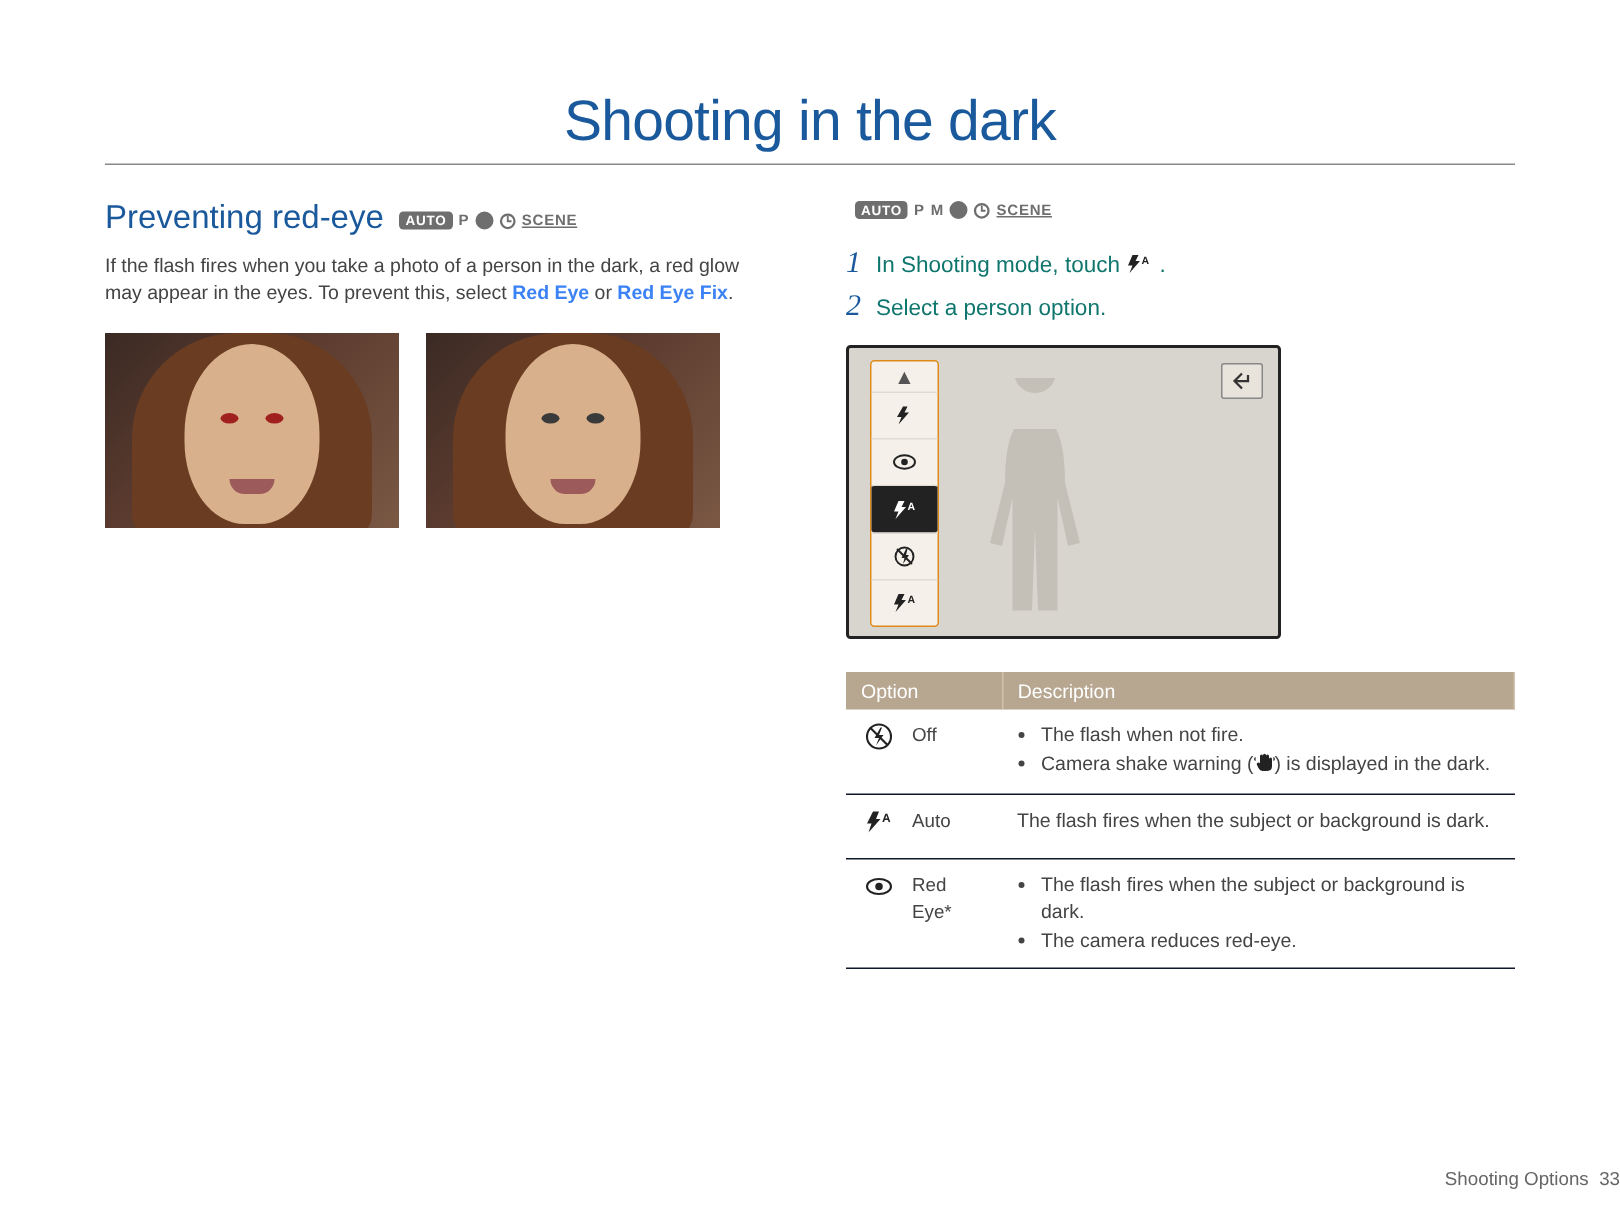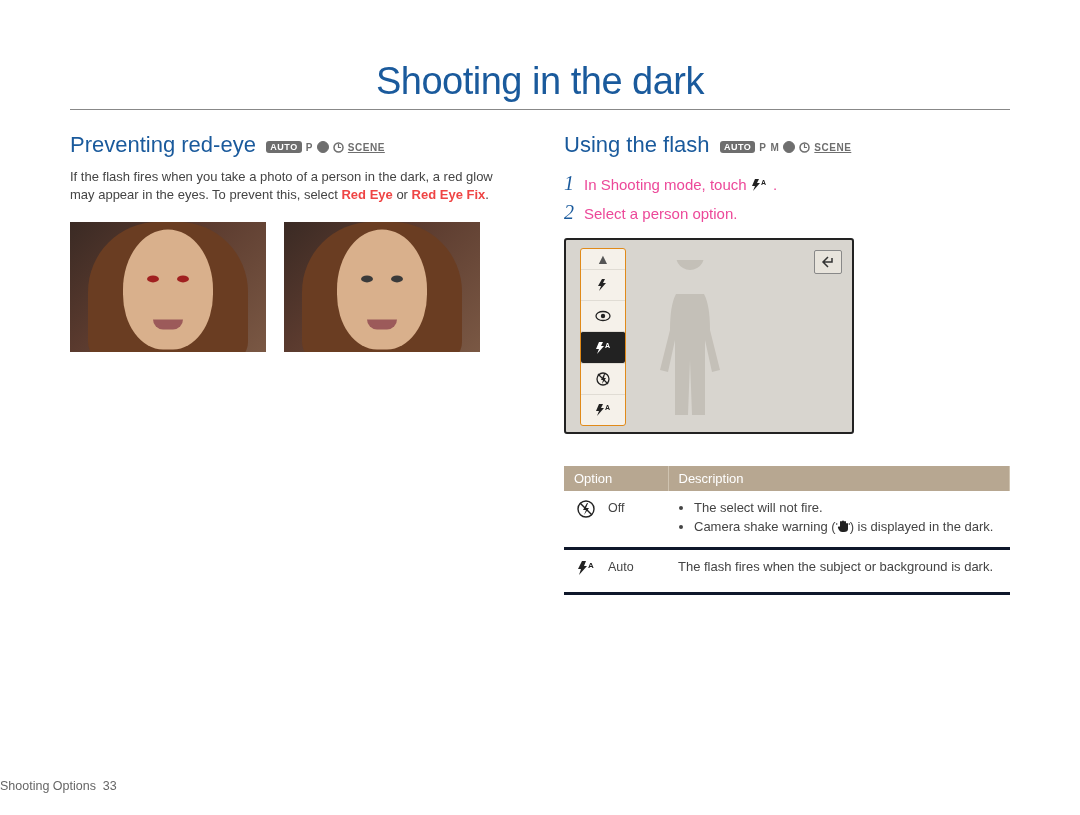--- a/index.html
+++ b/index.html
@@ -54,21 +54,21 @@
   .badge-dual {
     display: inline-block;
     width: 12px; height: 12px;
     border-radius: 50%;
     border: 1.5px solid #6e6e6e;
     position: relative;
     background:#6e6e6e;
   }
   .badge-scene { font-size: 10px; text-decoration: underline; }
   .body-text { font-size: 13px; color: #444; line-height: 1.4; margin-top: 10px; }
-  .body-text b { font-weight: bold; color: #ef4444; }
+  .body-text b { font-weight: bold; color: #3b82f6; }
   .photos { display: flex; gap: 18px; margin-top: 18px; }
   .photo {
     width: 196px; height: 130px;
     background: linear-gradient(135deg,#3a2a24 0%, #5a3a2e 40%, #7a5844 100%);
     position: relative;
     overflow: hidden;
   }
   .face {
     position: absolute; left: 50%; top: 50%; transform: translate(-50%,-48%);
     width: 90px; height: 120px;
@@ -82,21 +82,21 @@
     border-radius:70px 70px 20px 20px;
   }
   .eye { position:absolute; width:12px; height:7px; background:#3a3a3a; border-radius:50%; top:46px;}
   .eye.l{ left:24px;} .eye.r{ right:24px;}
   .eye.red{ background:#a02020;}
   .mouth{position:absolute; left:50%; transform:translateX(-50%); bottom:20px; width:30px; height:10px; background:#9c5a5a; border-radius:0 0 15px 15px;}
   
   .steps { margin-top: 14px; }
   .step { display: flex; gap: 10px; margin-bottom: 6px; align-items: baseline;}
   .step-num { color:#1a5a9c; font-style: italic; font-size: 20px; font-family: Georgia, serif; font-weight: normal;}
-  .step-text { font-size: 15px; color: #ec4899; }
+  .step-text { font-size: 15px; color: #0f766e; }
   .inline-icon {
     display:inline-flex; width:18px; height:14px;
     vertical-align: -2px; align-items:center; justify-content:center;
   }
   
   .screen-box {
     margin-top: 14px;
     width: 290px; height: 196px;
     border: 2px solid #222;
     border-radius: 3px;
@@ -125,48 +125,48 @@
   .flash-item.selected { background:#222; color:#fff; border-radius:2px;}
   .silhouette { position:absolute; left:74px; top:20px; width:100px; height:160px;}
   .back-btn {
     position:absolute; right:10px; top:10px;
     width:28px; height:24px; border:1px solid #888; background:#e8e4dc;
     border-radius:2px; display:flex; align-items:center; justify-content:center;
     font-size:14px;
   }
   
   table.options {
-    margin-top: 32px;
+    margin-top: 22px;
     width: 100%;
     border-collapse: collapse;
     font-size: 13px;
   }
   table.options th {
     background: #b7a791;
     color: #fff;
     font-weight: normal;
     text-align: left;
     padding: 5px 10px;
     border-right: 1px solid #cfc3b0;
   }
   table.options td {
     padding: 8px 10px;
-    border-bottom: 3px solid #0f172a;
+    border-bottom: 1px solid #0f172a;
     vertical-align: top;
     color:#444;
     line-height:1.45;
   }
   table.options td.iconcell { width: 34px; text-align:center; padding-right:0;}
   table.options td.namecell { width: 70px; font-size:12.5px; }
   table.options ul { list-style: disc; padding-left: 16px; }
   .hand-icon{display:inline-block;vertical-align:-2px;}
   
   .footer {
     position: absolute; bottom: 22px; left:0; right:0;
-    text-align: left; font-size: 12.5px; color: #666;
+    text-align: right; font-size: 12.5px; color: #666;
   }
   .opt-svg{width:20px;height:20px;}
 </style>
 </head>
 <body>
 
 <h1 class="page-title">Shooting in the dark</h1>
 <hr class="hr">
 
 <div class="cols">
@@ -200,21 +200,20 @@
         <div class="face">
             <div class="eye l"></div>
             <div class="eye r"></div>
             <div class="mouth"></div>
           </div>
       </div>
     </div>
   </div>
 
   <div class="col">
-    <span class="section-title">Using the flash</span>
     <span class="mode-badges">
       <span class="badge badge-auto">AUTO</span>
       <span class="badge">P</span>
       <span class="badge">M</span>
       <span class="badge-dual"></span>
       <svg width="11" height="11">
           <circle cx="5.5" cy="5.5" r="4.5" fill="none" stroke="#6e6e6e" stroke-width="1.5"></circle>
           <path d="M5.5 2 L5.5 5.5 L8 5.5" stroke="#6e6e6e" stroke-width="1.2" fill="none"></path>
         </svg>
       <span class="badge badge-scene">SCENE</span>
@@ -296,38 +295,53 @@
           <td class="iconcell">
             <svg class="opt-svg" viewBox="0 0 20 20">
                 <circle cx="10" cy="10" r="8" fill="none" stroke="#222" stroke-width="1.4"></circle>
                 <path d="M11 4 L7 11 L10 11 L8 16 L13 9 L10 9 L12 4 Z" fill="#222"></path>
                 <line x1="4" y1="4" x2="16" y2="16" stroke="#222" stroke-width="1.4"></line>
               </svg>
           </td>
           <td class="namecell">Off</td>
           <td>
             <ul>
-              <li>The select will not fire.</li>
+              <li>The flash when not fire.</li>
               <li>Camera shake warning (<span class="hand-icon"><svg width="14" height="14" viewBox="0 0 14 14">
                       <path d="M4 8 L4 3 Q4 2 5 2 Q6 2 6 3 L6 7 L6 2.5 Q6 1.5 7 1.5 Q8 1.5 8 2.5 L8 7 L8 3 Q8 2 9 2 Q10 2 10 3 L10 8 L10 5 Q10 4 11 4 Q12 4 12 5 L12 10 Q12 13 8 13 L6 13 Q4 13 3 11 L2 9 Q1.5 8 2.5 7.5 Q3.5 7 4 8 Z" fill="#222"></path>
                       <path d="M1 4 Q0 5 1 6 M13 4 Q14 5 13 6" stroke="#222" stroke-width="0.8" fill="none"></path>
                     </svg></span>) is displayed in the dark.</li>
             </ul>
           </td>
         </tr>
         <tr>
           <td class="iconcell">
             <svg class="opt-svg" viewBox="0 0 20 16">
                 <path d="M6 1 L2 9 L5 9 L3 15 L11 6 L8 6 L10 1 Z" fill="#222"></path>
                 <text x="12" y="8" font-size="8" font-weight="bold" fill="#222">A</text>
               </svg>
           </td>
           <td class="namecell">Auto</td>
           <td>The flash fires when the subject or background is dark.</td>
         </tr>
+        <tr>
+          <td class="iconcell">
+            <svg class="opt-svg" viewBox="0 0 20 14">
+                <ellipse cx="10" cy="7" rx="8" ry="5" fill="none" stroke="#222" stroke-width="1.4"></ellipse>
+                <circle cx="10" cy="7" r="2.5" fill="#222"></circle>
+              </svg>
+          </td>
+          <td class="namecell">Red Eye*</td>
+          <td>
+            <ul>
+              <li>The flash fires when the subject or background is dark.</li>
+              <li>The camera reduces red-eye.</li>
+            </ul>
+          </td>
+        </tr>
       </tbody>
     </table>
   </div>
 </div>
 
 <div class="footer">
   <span>Shooting Options</span>&nbsp;&nbsp;<span>33</span>
 </div>
 
 </body></html>

